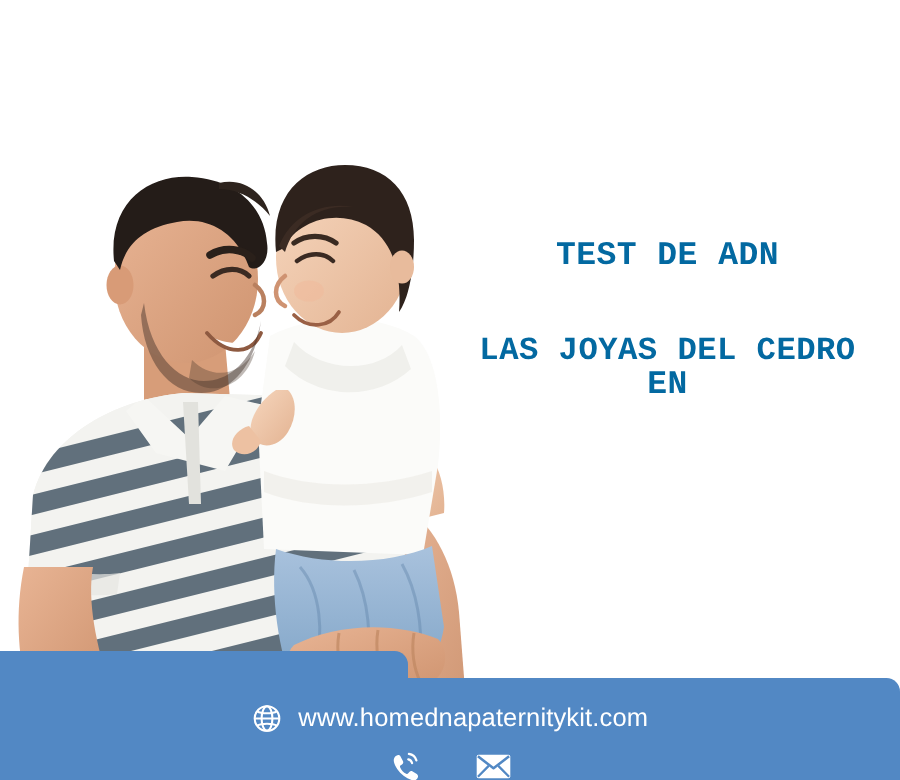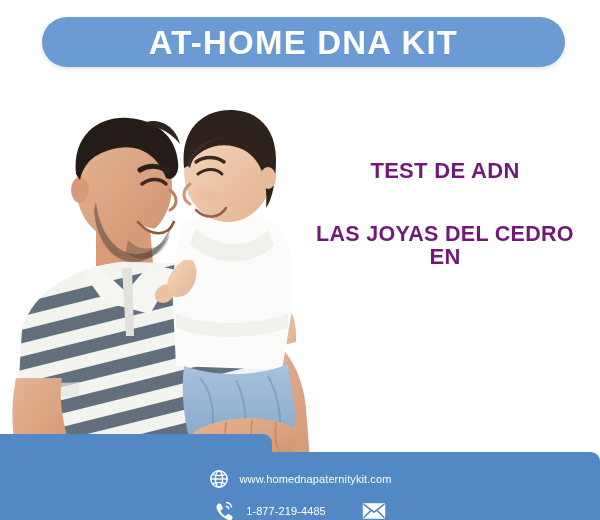--- a/index.html
+++ b/index.html
@@ -55,26 +55,27 @@
 
   
   .text-block {
     position: absolute;
     left: 300px;
     top: 160px;
     width: 290px;
     text-align: center;
   }
   .text-line {
-    color: #701a75;
+    color: #0369a1;
     font-weight: bold;
     font-size: 22px;
     letter-spacing: 0.3px;
     line-height: 1;
     white-space: nowrap;
+    font-family: Liberation Mono, monospace;
   }
   .line-1 { margin-bottom: 42px; }
   .line-2 { margin-bottom: 42px; }
   .line-3 { font-size: 21.5px; }
 
   
   .footer-left-block {
     position: absolute;
     left: 0px;
     top: 434px;
@@ -104,37 +105,34 @@
     align-items: center;
     justify-content: center;
     height: 30px;
   }
   .footer-row-1 { margin-top: 4px; }
   .footer-row-2 { margin-top: 2px; }
   .footer-item {
     display: flex;
     align-items: center;
     color: #ffffff;
-    font-size: 11px;
+    font-size: 17px;
     letter-spacing: 0.1px;
     white-space: nowrap;
     margin-top: 16px;
   }
   .footer-item .ftxt { margin-left: 11px; }
   .gap { width: 36px; }
   .icon { display: inline-block; line-height: 0; }
 </style>
 </head>
 <body>
 
 <div id="banner">
 
-  <div class="header-pill">
-    <div class="header-title">AT-HOME DNA KIT</div>
-  </div>
 
   <div class="photo">
     <svg width="330" height="382" viewBox="0 0 330 382" xmlns="http://www.w3.org/2000/svg">
       <defs>
         <linearGradient id="skinM" x1="0" y1="0" x2="1" y2="1">
           <stop offset="0%" stop-color="#e8b494"></stop>
           <stop offset="100%" stop-color="#cf9470"></stop>
         </linearGradient>
         <linearGradient id="skinC" x1="0" y1="0" x2="1" y2="1">
           <stop offset="0%" stop-color="#f6d6bd"></stop>
@@ -276,21 +274,20 @@
 
     <div class="footer-row footer-row-2">
       <div class="footer-item">
         <span class="icon">
           <svg width="21" height="21" viewBox="0 0 21 21">
             <path d="M4.2 2.8 C5.6 2.0 6.6 2.4 7.2 3.6 L8.6 6.3 C9.1 7.3 8.8 8.0 8.0 8.6 L6.9 9.4 C6.6 9.7 6.6 10.1 6.8 10.6 C7.6 12.4 9.0 13.9 10.8 14.8 C11.3 15.0 11.7 15.0 12.0 14.7 L12.9 13.7 C13.5 13.0 14.2 12.8 15.1 13.3 L17.6 14.8 C18.7 15.5 19.0 16.5 18.3 17.8 C17.5 19.2 16.1 19.6 14.4 19.0 C10.6 17.7 7.2 15.1 4.8 11.6 C3.0 9.0 2.2 6.6 2.6 5.0 C2.9 4.0 3.4 3.3 4.2 2.8 Z" fill="#ffffff"></path>
             <path d="M12.6 1.6 C15.0 2.0 16.9 3.6 17.6 5.9" fill="none" stroke="#ffffff" stroke-width="1.5" stroke-linecap="round"></path>
             <path d="M12.2 5.2 C13.5 5.5 14.4 6.4 14.7 7.7" fill="none" stroke="#ffffff" stroke-width="1.5" stroke-linecap="round"></path>
           </svg>
         </span>
-        <span class="ftxt">1-877-219-4485</span>
       </div>
 
       <div class="gap"></div>
 
       <div class="footer-item">
         <span class="icon">
           <svg width="24" height="18" viewBox="0 0 24 18">
             <rect x="0.8" y="1.2" width="22.4" height="15.6" rx="1.2" fill="#ffffff"></rect>
             <path d="M1.6 2.2 L12 10.2 L22.4 2.2" fill="none" stroke="#5288c4" stroke-width="1.7" stroke-linejoin="round"></path>
             <path d="M1.6 15.8 L8.8 8.6 M22.4 15.8 L15.2 8.6" fill="none" stroke="#5288c4" stroke-width="1.5"></path>

